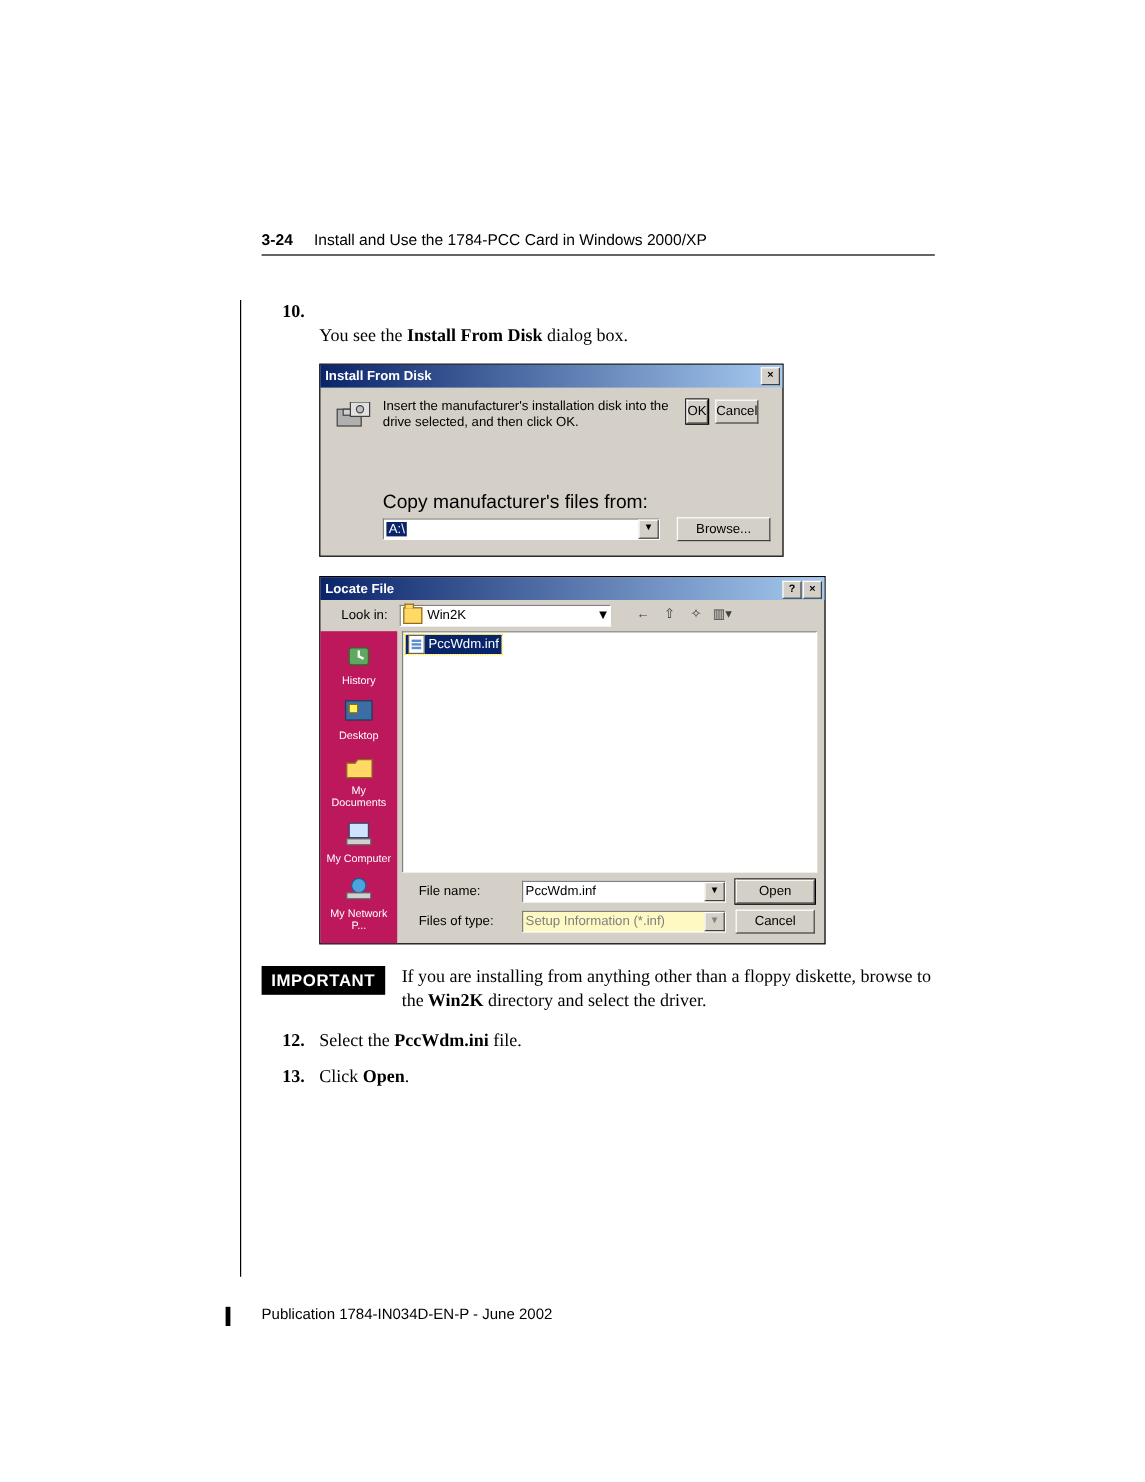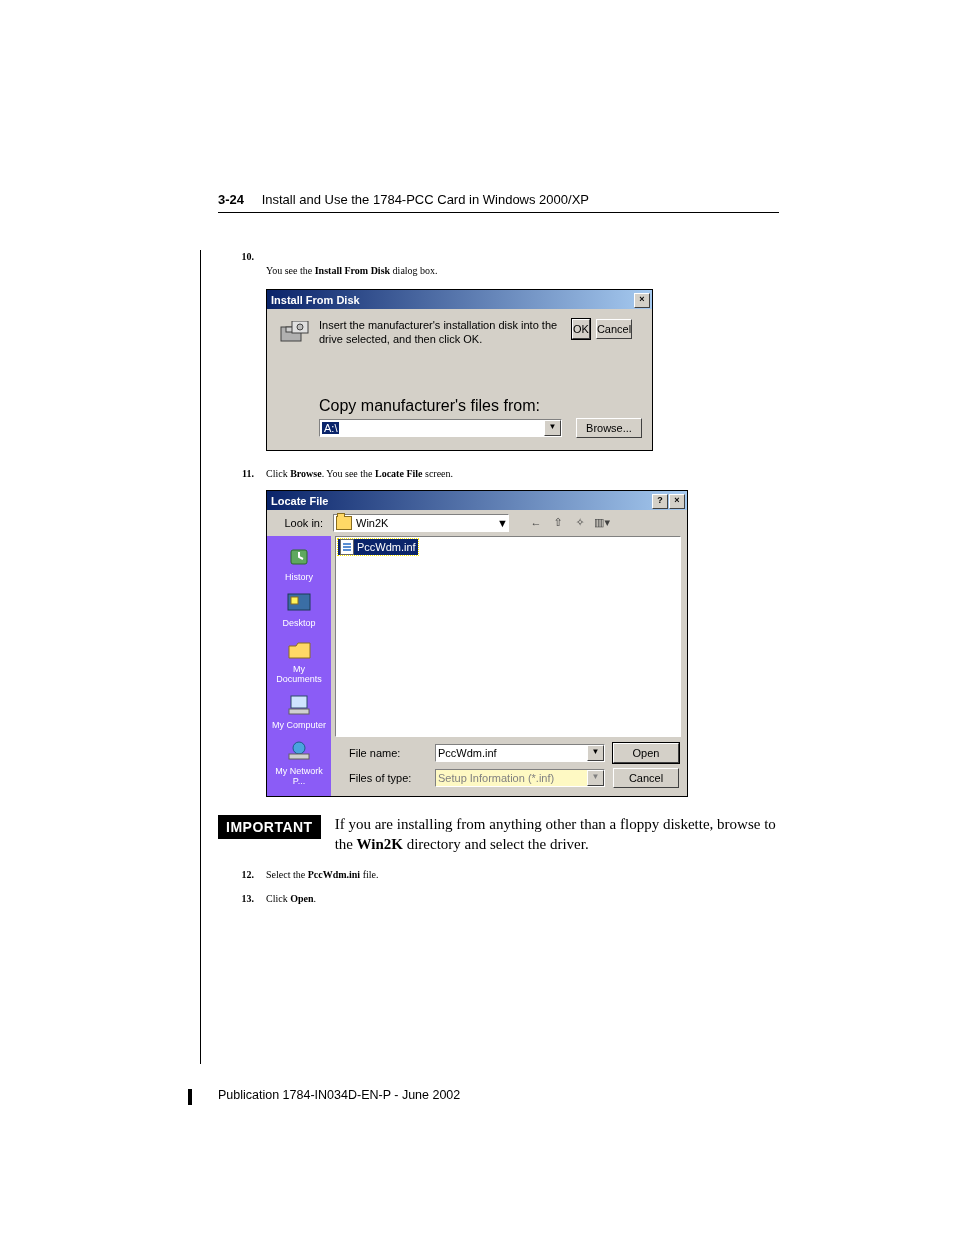--- a/index.html
+++ b/index.html
@@ -49,21 +49,21 @@
     top: 250px;
     left: 200px;
     width: 0;
     height: 814px;
     border-left: 1px solid #000;
   }
   ol.steps {
     list-style: none;
     padding: 0 0 0 48px;
     margin: 0;
-    font-size: 10px;
+    font-size: 15px;
     line-height: 1.35;
   }
   ol.steps > li { position: relative; margin-bottom: 10px; }
   ol.steps > li .stepnum {
     position: absolute;
     left: -48px;
     top: 0;
     width: 36px;
     text-align: right;
     font-weight: bold;
@@ -229,21 +229,21 @@
   .toolbtn {
     width: 18px; height: 18px;
     text-align: center;
     line-height: 16px;
     font-size: 11px;
     color: #404040;
   }
   .dlg2-main { display: flex; }
   .placesbar {
     width: 64px;
-    background: #8b5cf6;
+    background: #be185d;
     padding: 6px 0;
     display: flex;
     flex-direction: column;
     align-items: center;
     gap: 2px;
   }
   .place {
     width: 58px;
     text-align: center;
     color: #fff;
@@ -393,33 +393,26 @@
             <div class="winbtn">Cancel</div>
           </div>
         </div>
         <div class="dlg1-bottom">
           <span class="lbl">Copy manufacturer's files from:</span>
           <div class="row">
             <div class="combo">
               <span class="val sel">A:\</span>
               <span class="dropbtn">▼</span>
             </div>
-            <div class="winbtn" style="width:66px">Browse...</div>
+            <div class="winbtn" style="width:78px">Browse...</div>
           </div>
         </div>
       </div>
     </div>
 
-    <ol class="steps">
-
-      <li>
-        <span class="stepnum">11.</span>
-        <span>Click</span><b> Browse</b><span>. You see the</span><b> Locate File </b><span>screen.</span>
-      </li>
-    </ol>
 
     <div class="dlg2">
       <div class="titlebar">
         <span>Locate File</span>
         <span class="spacer"></span>
         <span class="sysbtn">?</span>
         <span class="sysbtn">×</span>
       </div>
       <div class="dlg2-toolbar">
         <span class="spacer-fix">Look in:</span>

